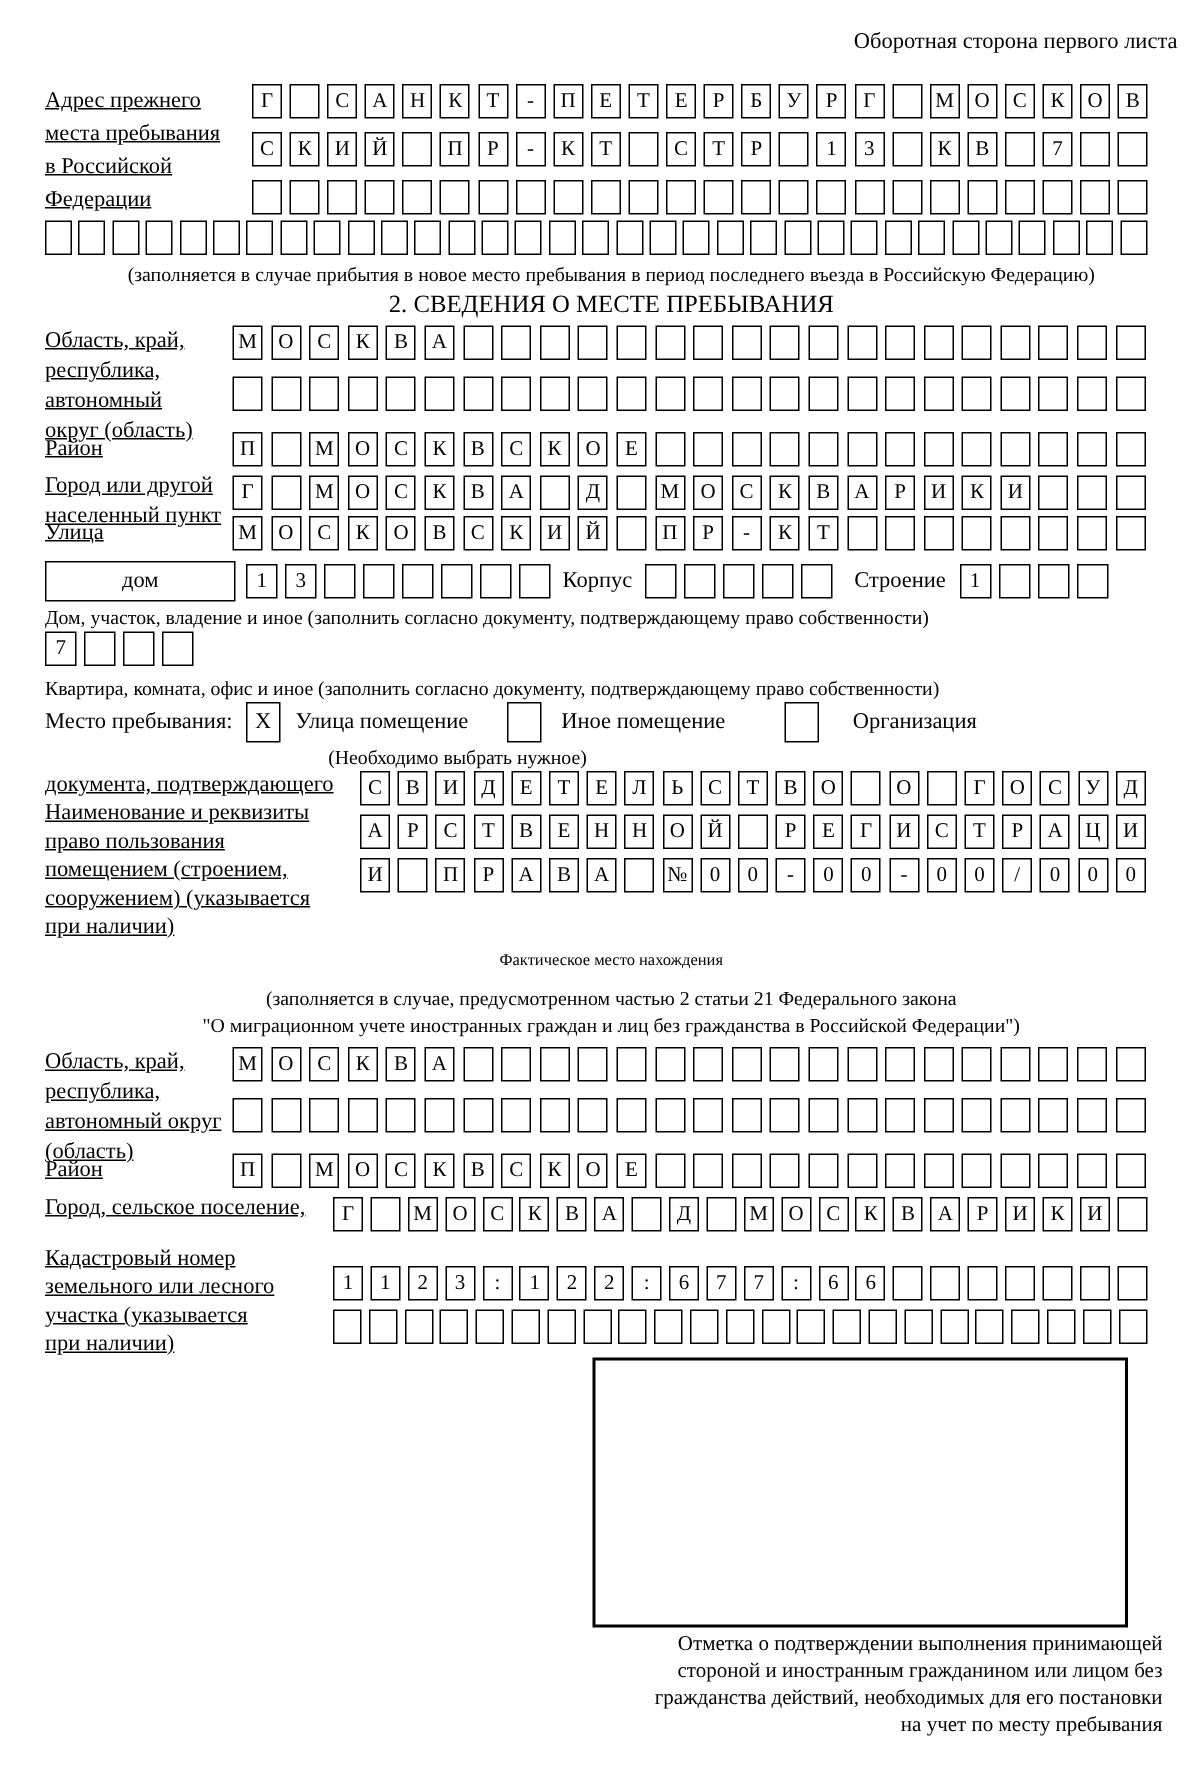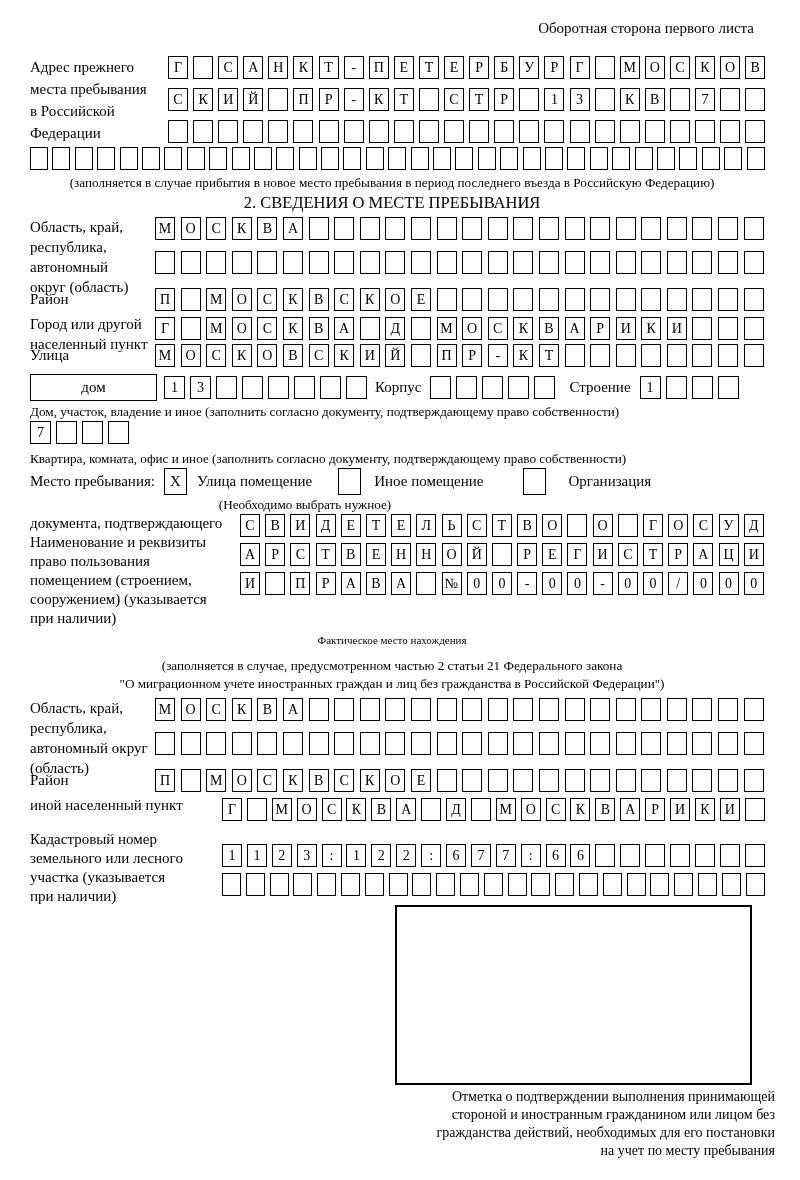--- a/index.html
+++ b/index.html
@@ -1,29 +1,29 @@
 <!DOCTYPE html>
 <html><head>
 <meta charset="utf-8">
 <style>
   html,body{margin:0;padding:0;background:#fff;}
   body{width:800px;height:1180px;position:relative;overflow:hidden;
        font-family:"Liberation Serif","DejaVu Serif",serif;color:#000;}
-  .abs{position:absolute;left:30px;right:46px;}
+  .abs{position:absolute;left:30px;right:15px;}
   .center{text-align:center;}
   .right{text-align:right;}
   .bold{font-weight:normal;}
   .note{font-size:13.2px;}
   .lbl{font-size:15px;}
   .lh22 div{line-height:22px;}
   .lh20 div{line-height:20px;}
   .lh19 div{line-height:19px;}
   .row{display:flex;align-items:flex-start;}
   .rowc{display:flex;align-items:center;}
-  .label-col{flex:0 0 auto;}
+  .label-col{flex:0 0 auto;text-decoration:underline;}
   .cells{display:flex;}
   .cell{box-sizing:border-box;flex:0 0 auto;width:var(--w,20px);margin-right:var(--g,5px);
         height:23px;border:1.8px solid #000;display:flex;align-items:center;justify-content:center;
         font-size:14px;line-height:1;background:#fff;}
   .gap{height:11px;}
   .gap2{height:9px;}
   .widebox{box-sizing:border-box;border:1.8px solid #000;height:27px;display:flex;
            align-items:center;justify-content:center;font-size:15px;background:#fff;}
   .ckbox{box-sizing:border-box;border:1.8px solid #000;width:23px;height:27px;display:flex;
          align-items:center;justify-content:center;font-size:15px;background:#fff;flex:0 0 auto;}
@@ -575,21 +575,21 @@
         <div class="cell"></div>
         <div class="cell"></div>
         <div class="cell"></div>
       </div>
   </div>
 </div>
 
 <div class="abs" style="top:795px">
   <div class="row">
     <div class="label-col lbl lh20" style="width:192px">
-      <div>иной населенный пункт</div>
+      <div>Город, сельское поселение,</div>
     </div>
     <div class="cells" style="--w:20px;--g:4.9px;margin-top:3px">
         <div class="cell">Г</div>
         <div class="cell"></div>
         <div class="cell">М</div>
         <div class="cell">О</div>
         <div class="cell">С</div>
         <div class="cell">К</div>
         <div class="cell">В</div>
         <div class="cell">А</div>

